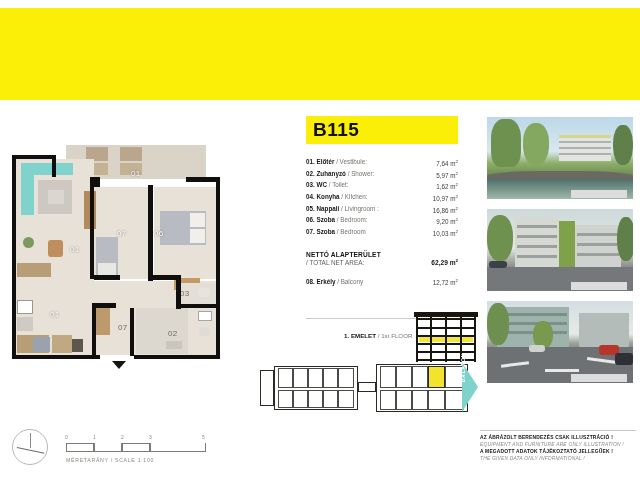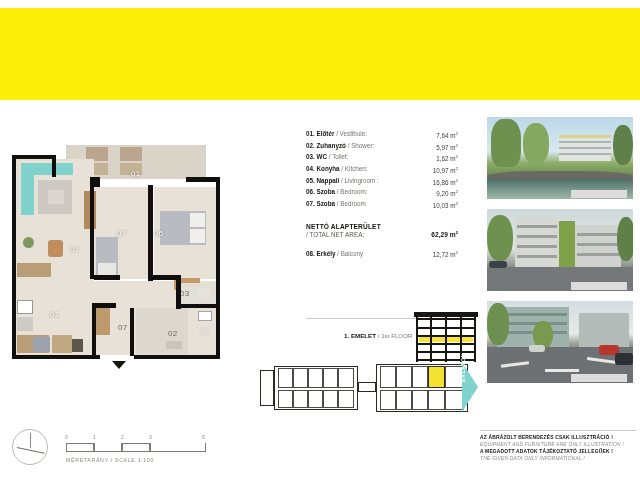--- a/index.html
+++ b/index.html
@@ -236,20 +236,23 @@
       <div class="tick" style="left:-1px;">0</div>
       <div class="tick" style="left:27px;">1</div>
       <div class="tick" style="left:55px;">2</div>
       <div class="tick" style="left:83px;">3</div>
       <div class="tick" style="left:136px;">5</div>
     </div>
     <div class="scale-txt">MÉRETARÁNY / SCALE  1:100</div>
   </div>
 
   <div class="info-col">
+    <div class="title-band">
+      <span>B115</span>
+    </div>
 
     <div class="room-table">
       <div class="room-row">
         <div class="nm"><b>01.</b>
           <b>Előtér</b>
           <i>/ Vestibule:</i></div>
         <div class="ar"><span>7,64</span>
           <span>m</span><span class="sup">2</span></div>
       </div>
       <div class="room-row">

